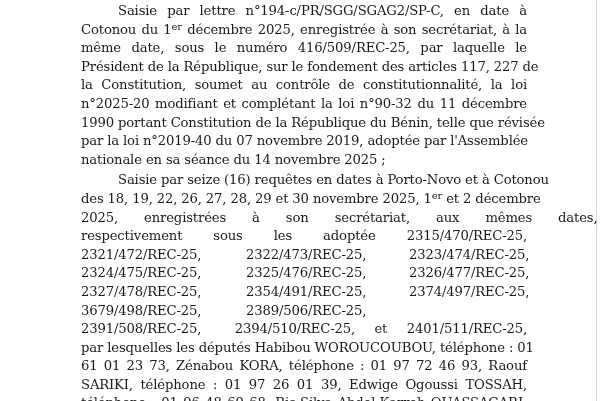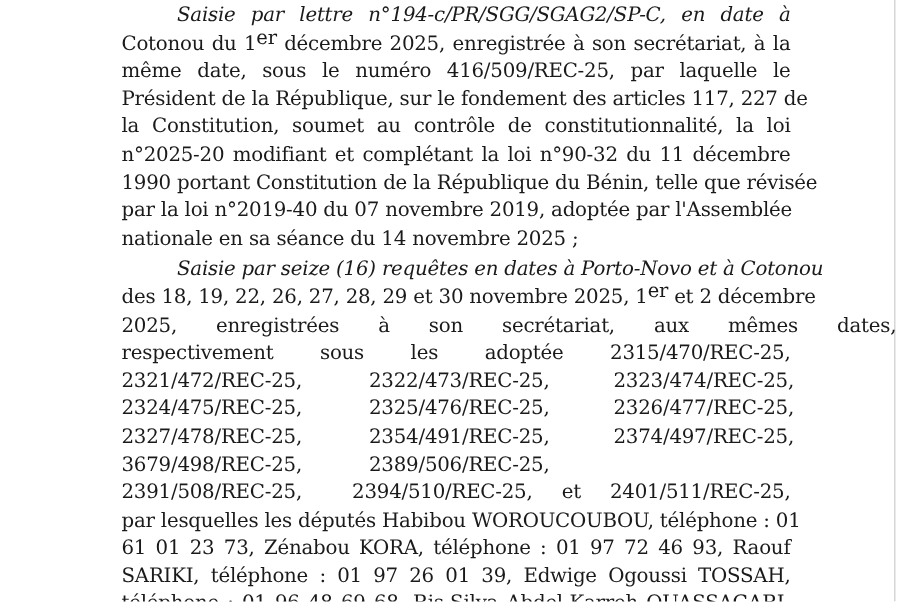--- a/index.html
+++ b/index.html
@@ -31,24 +31,24 @@
       font-size: 13.2px;
       line-height: 18.6px;
       letter-spacing: -0.15px;
     }
     .l {
       display: block;
       text-align: justify;
       text-align-last: justify;
       white-space: nowrap;
     }
-    .l.first { padding-left: 37px; font-style: italic; }
+    .l.first { padding-left: 37px; }
     .l.last { text-align-last: left; }
     sup {
-      font-size: 13px;
+      font-size: 10px;
       line-height: 0;
       vertical-align: 4px;
     }
     .numgrid {
       display: grid;
       grid-template-columns: 165px 163px 118px;
     }
     .numgrid span { white-space: nowrap; }
     .numgrid .c3 { text-align: left; }
     .numrow-last {

